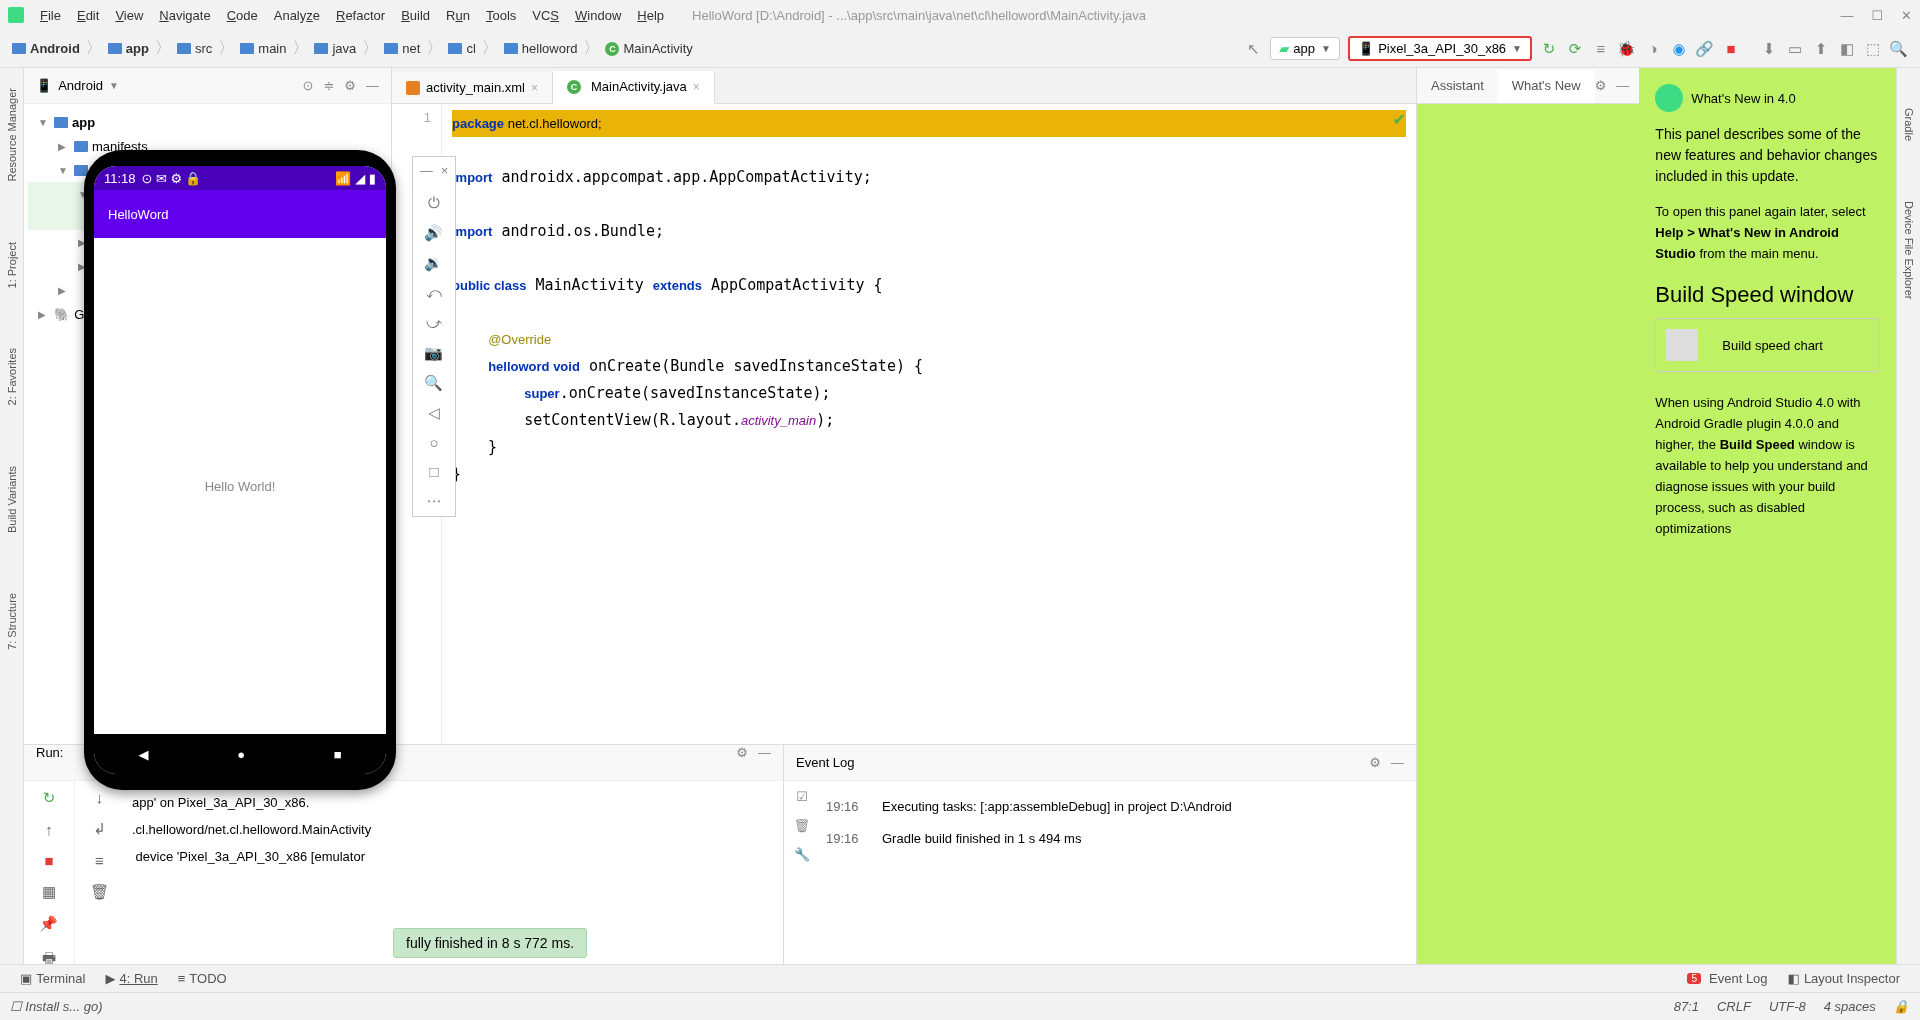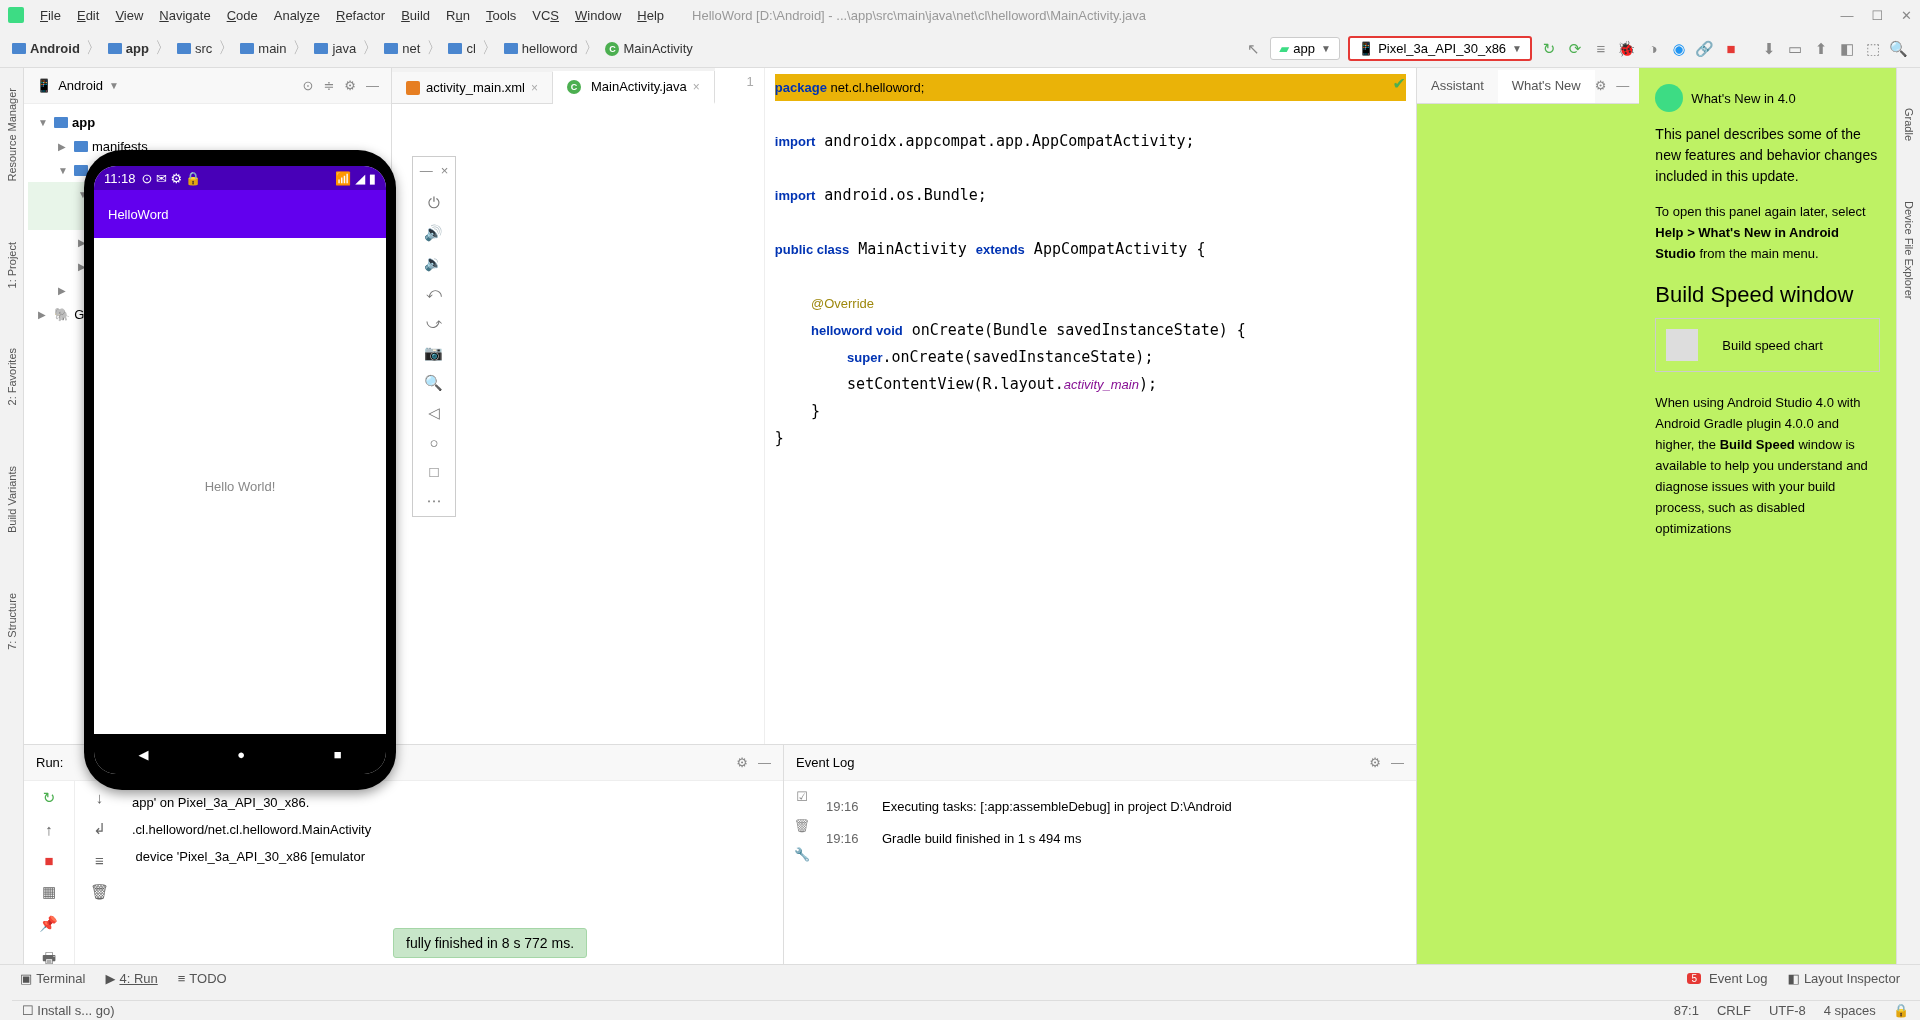--- a/index.html
+++ b/index.html
@@ -30,21 +30,21 @@
 .project-panel{width:368px;background:#fff;border-right:1px solid #ddd;display:flex;flex-direction:column;}
 .project-head{height:36px;display:flex;align-items:center;padding:0 12px;border-bottom:1px solid #eee;background:#f8f8f8;}
 .project-head .and-icon{margin-right:6px;}
 .project-head .ph-icons{margin-left:auto;display:flex;gap:10px;color:#888;}
 .tree{padding:6px 4px;font-size:13px;}
 .tree-row{display:flex;align-items:center;height:24px;padding-left:10px;}
 .tree-row .exp{width:12px;color:#888;font-size:10px;}
 .tree-row .fold{width:14px;height:11px;background:#4A86CF;border-radius:1px;margin:0 4px;}
 .tree-row.bold{font-weight:bold;}
 .tree-row.sel-green{background:#e8f5e9;}
-.editor-area{flex:1;display:flex;flex-direction:row;background:#fff;min-width:0;}
+.editor-area{flex:1;display:flex;flex-direction:column;background:#fff;min-width:0;}
 .tabs{height:36px;display:flex;align-items:flex-end;border-bottom:1px solid #ddd;background:#f2f2f2;}
 .tab{padding:8px 14px;display:flex;align-items:center;gap:6px;border-right:1px solid #ddd;background:#f8f8f8;}
 .tab.active{background:#fff;border-bottom:2px solid #fff;margin-bottom:-1px;}
 .tab .close{color:#aaa;font-size:12px;}
 .tab .xml-ico{width:14px;height:14px;background:#e67e22;border-radius:2px;}
 .editor-body{flex:1;display:flex;overflow:hidden;position:relative;}
 .gutter{width:50px;background:#fff;border-right:1px solid #eee;color:#aaa;padding:6px 10px;text-align:right;font-family:Consolas,monospace;font-size:14px;}
 .code{flex:1;padding:6px 10px;font-family:Consolas,monospace;font-size:15px;line-height:27px;white-space:pre;overflow:hidden;}
 .code .kw{color:#0033b3;font-weight:bold;}
 .code .ann{color:#9e880d;}
@@ -71,42 +71,42 @@
 .rp-body{padding:16px;overflow:auto;flex:1;}
 .rp-body h1{font-size:28px;font-weight:400;margin-bottom:12px;display:flex;align-items:center;gap:8px;}
 .rp-body .aicon{width:28px;height:28px;background:#3ddc84;border-radius:50%;}
 .rp-body p{font-size:14px;margin-bottom:14px;line-height:1.5;}
 .rp-body a{color:#2962ff;text-decoration:underline;}
 .rp-body h2{font-size:22px;font-weight:400;margin:18px 0 10px;}
 .chart-box{border:1px solid #ccc;padding:10px;display:flex;align-items:center;gap:24px;}
 .chart-box .cimg{width:32px;height:32px;background:#ddd;}
 .bottom{position:absolute;left:24px;right:504px;bottom:56px;height:220px;display:flex;background:#fff;border-top:1px solid #ddd;}
 .run-panel{width:760px;border-right:1px solid #ddd;display:flex;flex-direction:column;}
-.run-head{height:36px;display:flex;align-items:center;padding:0 12px;background:#f8f8f8;border-bottom:1px solid #eee;}
+.run-head{height:36px;display:flex;padding:0 12px;background:#f8f8f8;border-bottom:1px solid #eee;}
 .run-head .rh-icons{margin-left:auto;display:flex;gap:10px;color:#888;}
 .run-body{flex:1;display:flex;overflow:hidden;}
 .run-side{width:50px;display:flex;flex-direction:column;align-items:center;padding:8px 0;gap:14px;color:#666;}
 .run-side .rs{font-size:15px;}
 .run-side .rs.green{color:#4caf50;}
 .run-side .rs.red{color:#e53935;}
 .run-out{flex:1;padding:8px;font-family:Consolas,monospace;font-size:14px;line-height:26px;white-space:pre;overflow:hidden;}
 .toast{position:absolute;bottom:62px;left:393px;background:#c8e6c9;border:1px solid #a5d6a7;padding:6px 12px;border-radius:3px;font-size:14px;z-index:40;}
 .log-panel{flex:1;display:flex;flex-direction:column;}
 .log-head{height:36px;display:flex;align-items:center;padding:0 12px;background:#f8f8f8;border-bottom:1px solid #eee;}
 .log-head .lh-icons{margin-left:auto;display:flex;gap:10px;color:#888;}
 .log-body{flex:1;display:flex;}
 .log-side{width:36px;display:flex;flex-direction:column;align-items:center;padding:8px 0;gap:14px;color:#888;}
 .log-out{flex:1;padding:10px 6px;font-size:14px;line-height:32px;}
 .log-row{display:flex;}
 .log-time{width:56px;color:#666;}
 .bottombar{position:absolute;bottom:28px;left:0;right:0;height:28px;background:#f2f2f2;border-top:1px solid #ddd;display:flex;align-items:center;padding:0 10px;font-size:12px;}
 .bottombar .bb-item{padding:0 10px;display:flex;align-items:center;gap:4px;color:#555;}
 .bottombar .bb-right{margin-left:auto;display:flex;}
 .bb-badge{background:#e53935;color:#fff;border-radius:3px;padding:0 4px;font-size:10px;margin-right:4px;}
-.statusbar{position:absolute;bottom:0;left:12px;right:0;height:20px;background:#f2f2f2;border-top:1px solid #ddd;display:flex;align-items:center;padding:0 10px;font-size:12px;color:#555;}
+.statusbar{position:absolute;bottom:0;left:0;right:0;height:28px;background:#f2f2f2;border-top:1px solid #ddd;display:flex;align-items:center;padding:0 10px;font-size:12px;color:#555;font-style:italic;}
 .statusbar .sb-right{margin-left:auto;display:flex;gap:18px;}
 </style>
 </head>
 <body>
 
 <div class="menubar">
   <div class="logo"></div>
   <span class="menu-item"><u>F</u>ile</span>
   <span class="menu-item"><u>E</u>dit</span>
   <span class="menu-item"><u>V</u>iew</span>

